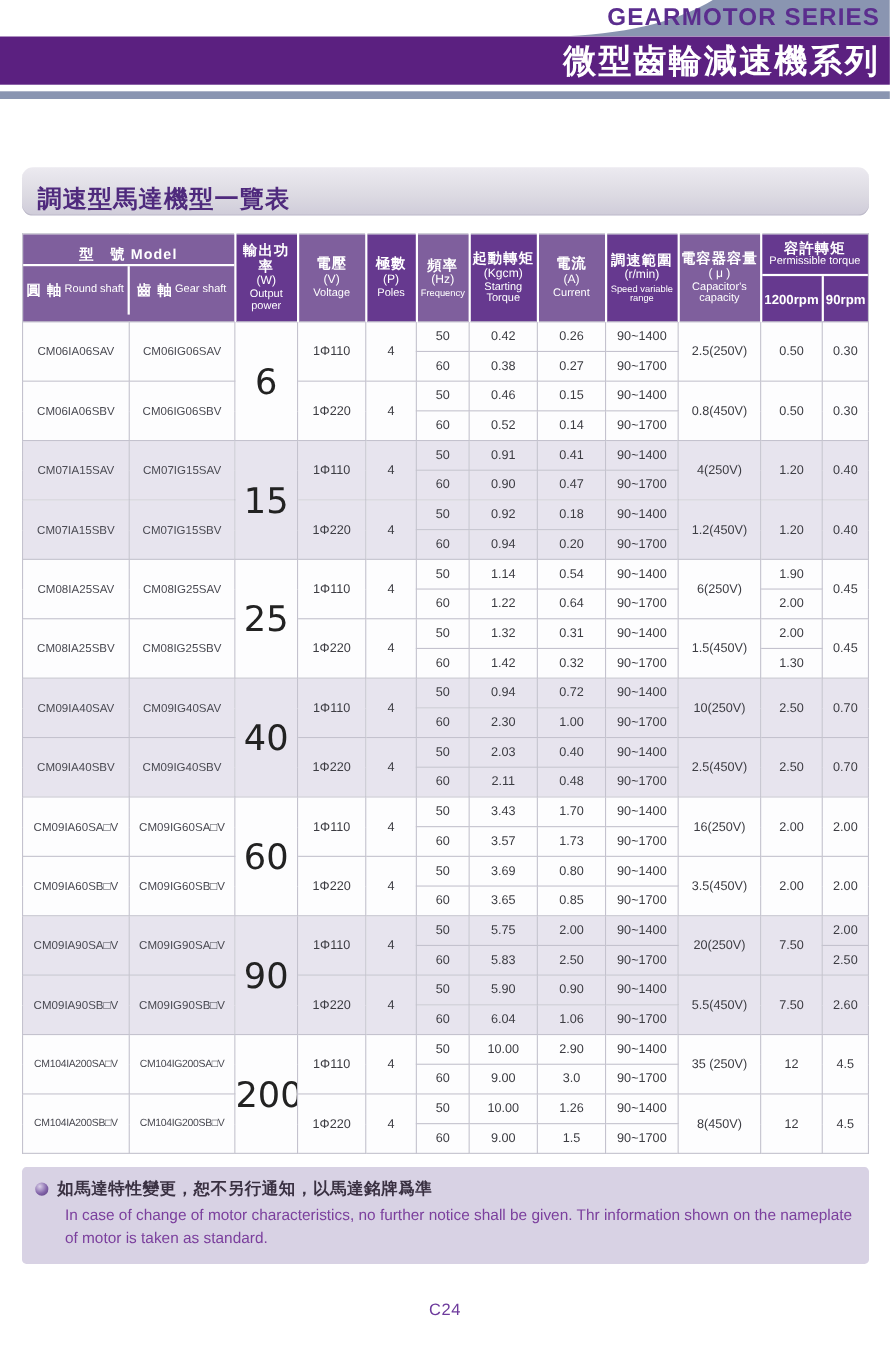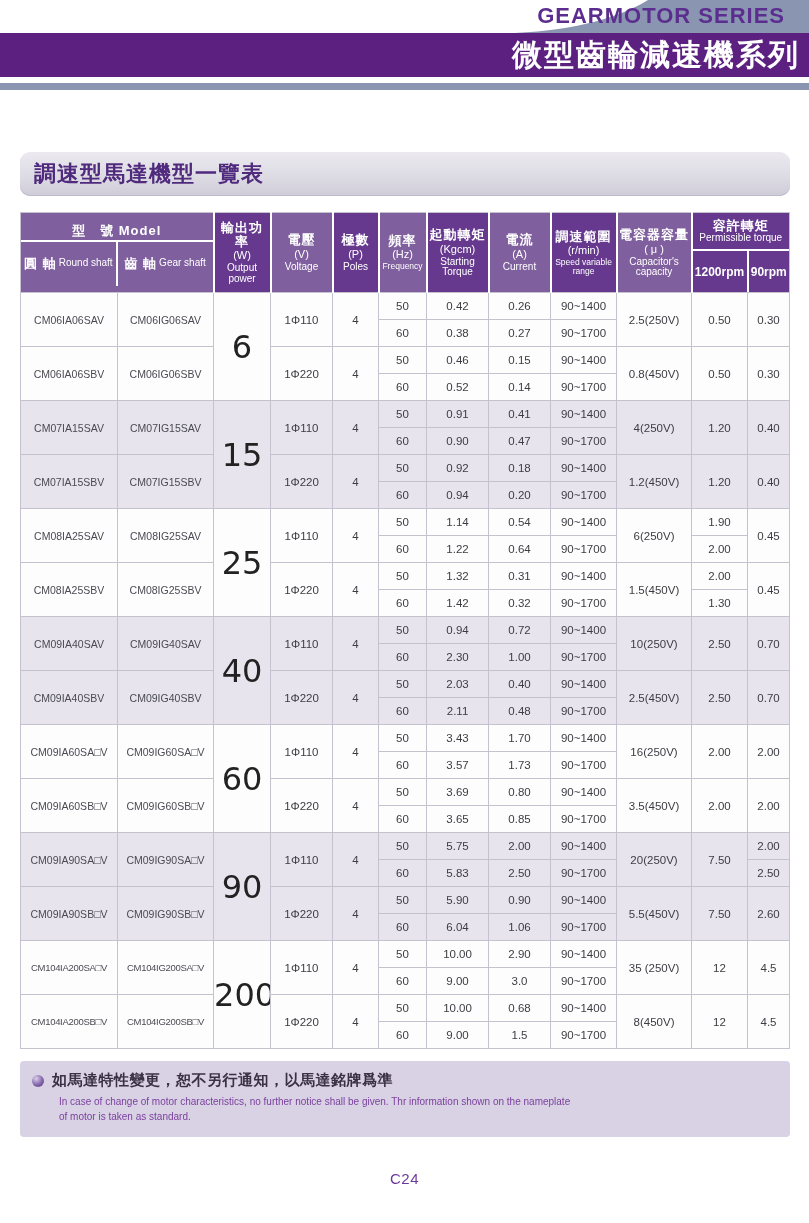--- a/index.html
+++ b/index.html
@@ -18,31 +18,31 @@
     --page-num:#6d3a9c;
     --body-text:#3c3c42;
   }
   *{box-sizing:border-box;margin:0;padding:0;}
   html,body{width:809px;background:#fff;font-family:"Liberation Sans","DejaVu Sans",sans-serif;}
   body{height:1223px;overflow:hidden;}
 
   
   .banner{position:relative;height:33px;background:#fff;}
   .banner svg{position:absolute;left:0;top:0;width:809px;height:33px;display:block;}
-  .series-title{position:absolute;top:3px;right:24px;font-size:22px;font-weight:bold;
+  .series-title{position:absolute;top:3px;right:9px;font-size:22px;font-weight:bold;
     letter-spacing:1px;color:var(--series-text);}
   .purple-band{height:44px;background:var(--banner-purple);display:flex;align-items:center;
     justify-content:flex-end;padding-right:9px;}
   .purple-band .cjk{color:#fff;font-size:30px;font-weight:bold;letter-spacing:2px;}
   .slate-strip{height:7px;background:var(--banner-slate);margin-top:6px;}
 
   
   .title-bar{margin:62px 19px 0 20px;height:44px;border-radius:10px;
     background:linear-gradient(180deg,#eceaf0 0%,#dddbe3 55%,#cfccd9 100%);
-    display:flex;align-items:center;padding-left:14px;gap:28px;
+    display:flex;align-items:flex-end;padding-left:14px;gap:28px;
     box-shadow:inset 0 -1px 0 #bdbac9;}
   .title-bar .t-cjk{font-size:22px;font-weight:bold;color:var(--title-text);letter-spacing:1px;}
   .title-bar .t-en{font-size:20px;font-weight:bold;color:var(--title-text);letter-spacing:0;}
 
   
   table.motor{border-collapse:collapse;table-layout:fixed;width:769px;margin:16px 0 0 20px;
     border:1px solid var(--grid-line);}
   th{padding:0;vertical-align:middle;color:#fff;font-weight:bold;border-right:2px solid #fff;}
   th:last-child{border-right:none;}
   th.ha{background:var(--header-medium);}
@@ -76,21 +76,21 @@
   td.mid{font-size:11.5px;}
   td.num{font-size:11.5px;}
 
   
   .note-box{margin:12px 19px 0 20px;background:var(--note-bg);border-radius:4px;
     padding:10px 14px 13px 12px;}
   .note-line1{display:flex;align-items:center;gap:8px;}
   .note-bullet{width:12px;height:12px;border-radius:50%;flex:0 0 12px;
     background:radial-gradient(circle at 35% 30%,#d9cfe8,#8466aa 55%,#5a3a80 95%);}
   .note-cjk{font-size:15px;font-weight:bold;color:var(--note-cjk);letter-spacing:0.5px;}
-  .note-en{margin:4px 0 0 27px;font-size:10px;color:var(--note-en);line-height:1.5;white-space:pre-line;}
+  .note-en{margin:4px 0 0 27px;font-size:14px;color:var(--note-en);line-height:1.5;white-space:pre-line;}
 
   .page-number{margin-top:33px;text-align:center;font-size:15px;color:var(--page-num);letter-spacing:0.5px;}
 </style>
 </head>
 <body>
 
 <div class="banner">
   <svg viewBox="0 0 809 33" preserveAspectRatio="none">
     <path d="M648 0 L809 0 L809 33 L515 33 C578 30 620 17 648 0 Z" fill="#8a95b1"></path>
   </svg>
@@ -468,21 +468,21 @@
         <td class="num">3.0</td>
         <td class="num">90~1700</td>
       </tr>
       <tr>
         <td class="model sm" rowspan="2">CM104IA200SB□V</td>
         <td class="model sm" rowspan="2">CM104IG200SB□V</td>
         <td class="mid" rowspan="2">1Φ220</td>
         <td class="mid" rowspan="2">4</td>
         <td class="num">50</td>
         <td class="num">10.00</td>
-        <td class="num">0.68</td>
+        <td class="num">1.26</td>
         <td class="num">90~1400</td>
         <td class="mid" rowspan="2">8(450V)</td>
         <td class="num" rowspan="2">12</td>
         <td class="num" rowspan="2">4.5</td>
       </tr>
       <tr>
         <td class="num">60</td>
         <td class="num">9.00</td>
         <td class="num">1.5</td>
         <td class="num">90~1700</td>

